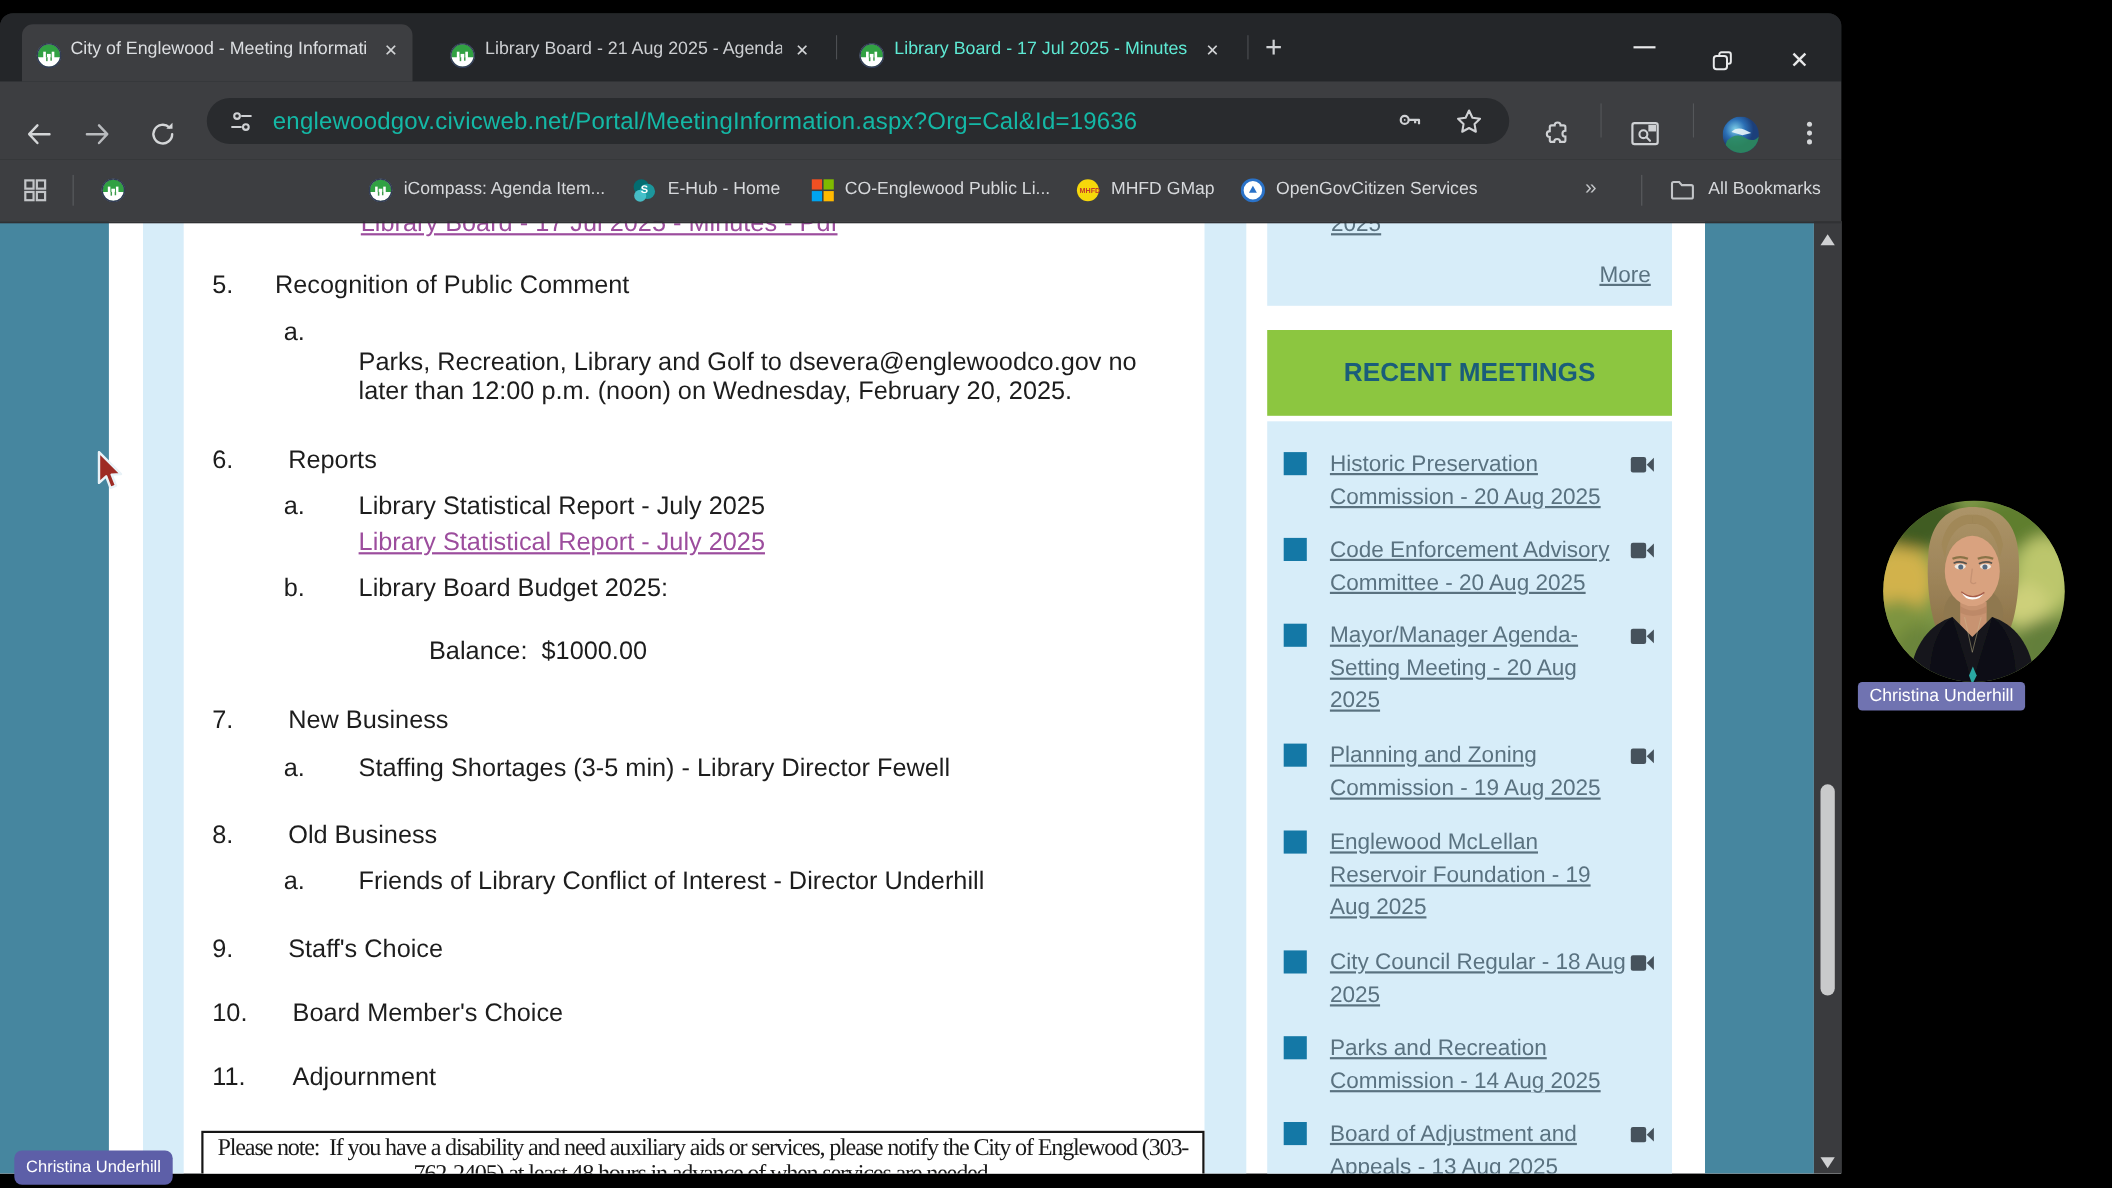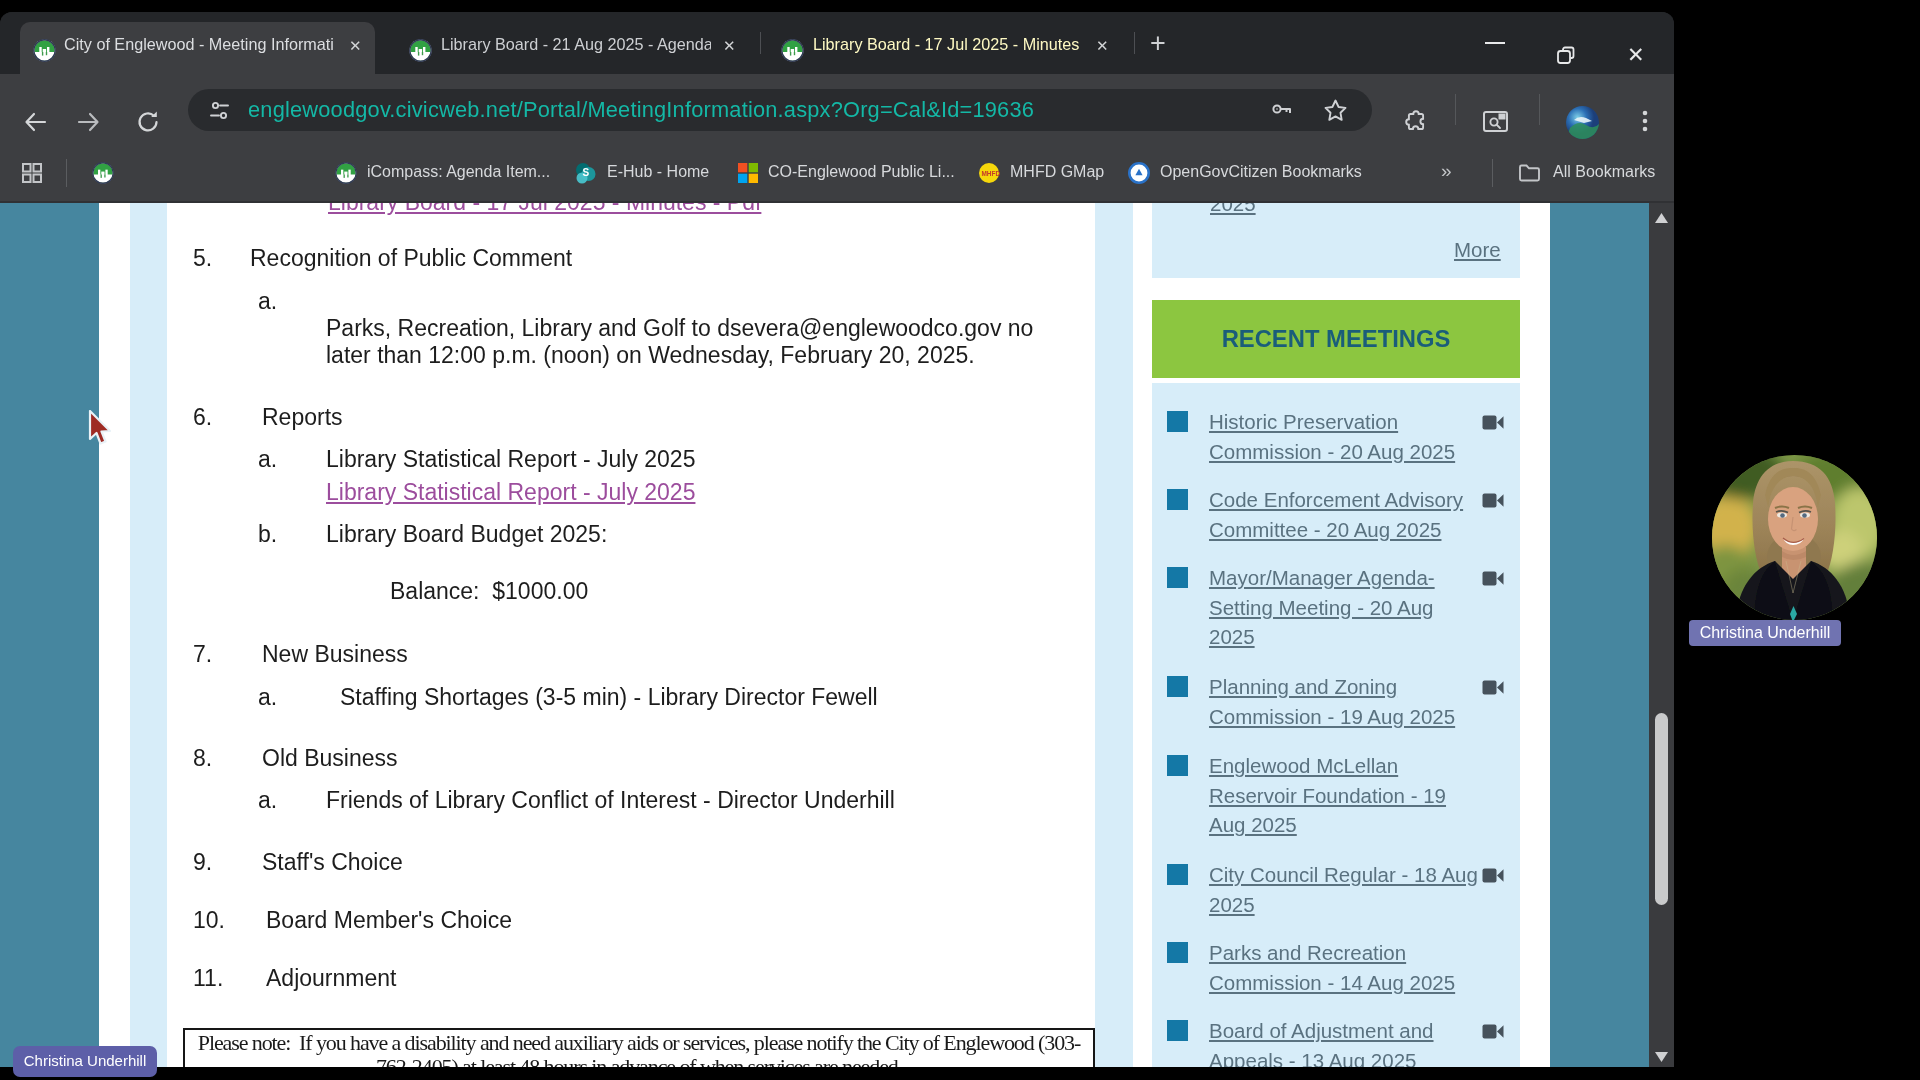--- a/index.html
+++ b/index.html
@@ -59,21 +59,21 @@
     <div class="tclose" style="left:349px;">✕</div>
     <svg class="abs" style="left:409px;top:27px" width="23" height="23" viewBox="0 0 23 23">
         <use href="#favE"></use>
       </svg>
     <div class="tabtxt" style="left:441px;width:270px;color:#cdcfd2;">Library Board - 21 Aug 2025 - Agenda</div>
     <div class="tclose" style="left:723px;">✕</div>
     <div class="tsep" style="left:760px;"></div>
     <svg class="abs" style="left:781px;top:27px" width="23" height="23" viewBox="0 0 23 23">
         <use href="#favE"></use>
       </svg>
-    <div class="tabtxt" style="left:813px;width:268px;color:#fef9c3;">Library Board - 17 Jul 2025 - Minutes</div>
+    <div class="tabtxt" style="left:813px;width:268px;color:#5eead4;">Library Board - 17 Jul 2025 - Minutes</div>
     <div class="tclose" style="left:1096px;">✕</div>
     <div class="tsep" style="left:1134px;"></div>
     <div class="abs" style="left:1150px;top:16px;font-size:27px;font-weight:300;color:#cfd1d4;">+</div>
     <div class="abs" style="left:1484px;top:16px;width:24px;height:24px;">
       <div class="abs" style="left:1px;top:14px;width:20px;height:2px;background:#e8e9ea;"></div>
       </div>
     <svg class="abs" style="left:1555px;top:33px" width="22" height="22" viewBox="0 0 22 22">
       <rect x="3" y="6" width="12" height="12" rx="2.5" fill="none" stroke="#e8e9ea" stroke-width="1.8"></rect>
       <path d="M8 5.5 V4.5 a2 2 0 0 1 2-2 h6.5 a2 2 0 0 1 2 2 V11 a2 2 0 0 1 -2 2 h-1" fill="none" stroke="#e8e9ea" stroke-width="1.8"></path>
     </svg>
@@ -179,21 +179,21 @@
     <div class="bmtxt" style="left:768px;">CO-Englewood Public Li...</div>
     <svg class="abs" style="left:978px;top:17px" width="22" height="22" viewBox="0 0 22 22">
       <circle cx="11" cy="11" r="10" fill="#f6d70b"></circle>
       <text x="3.4" y="13.8" font-size="6.5" font-weight="bold" fill="#c43a2a" font-family="Liberation Sans">MHFD</text>
     </svg>
     <div class="bmtxt" style="left:1010px;">MHFD GMap</div>
     <svg class="abs" style="left:1128px;top:17px" width="22" height="22" viewBox="0 0 22 22">
       <circle cx="11" cy="11" r="9.7" fill="#fff" stroke="#2a72c8" stroke-width="2.6"></circle>
       <path d="M11 6.8 L14.6 13.2 H7.4 Z" fill="#2a72c8"></path>
     </svg>
-    <div class="bmtxt" style="left:1160px;">OpenGovCitizen Bookmarks</div>
+    <div class="bmtxt" style="left:1160px;">OpenGovCitizen Services</div>
     <div class="abs" style="left:1441px;top:15px;font-size:19px;color:#c3c5c8;">»</div>
     <div class="bsep" style="left:1492px;"></div>
     <svg class="abs" style="left:1518px;top:18px" width="23" height="20" viewBox="0 0 23 20">
       <path d="M2 4 a1.5 1.5 0 0 1 1.5-1.5 h5 l2.5 2.8 h8.5 a1.5 1.5 0 0 1 1.5 1.5 V16 a1.5 1.5 0 0 1 -1.5 1.5 h-16 A1.5 1.5 0 0 1 2 16 Z" fill="none" stroke="#c3c5c8" stroke-width="1.9"></path>
     </svg>
     <div class="bmtxt" style="left:1553px;">All Bookmarks</div>
   </div>
   <div id="content">
     <div class="teal" style="left:0;width:99px;"></div>
     <div class="teal" style="left:1550px;width:99px;"></div>
@@ -210,21 +210,21 @@
     <div class="doc" style="left:262px;top:203px;">Reports</div>
     <div class="doc" style="left:258px;top:245px;">a.</div>
     <div class="doc" style="left:326px;top:245px;">Library Statistical Report - July 2025</div>
     <div class="doc plink" style="left:326px;top:278px;">Library Statistical Report - July 2025</div>
     <div class="doc" style="left:258px;top:320px;">b.</div>
     <div class="doc" style="left:326px;top:320px;">Library Board Budget 2025:</div>
     <div class="doc" style="left:390px;top:377px;">Balance:&nbsp; $1000.00</div>
     <div class="doc" style="left:193px;top:440px;">7.</div>
     <div class="doc" style="left:262px;top:440px;">New Business</div>
     <div class="doc" style="left:258px;top:483px;">a.</div>
-    <div class="doc" style="left:340px;top:483px;text-align:right;">Staffing Shortages (3-5 min) - Library Director Fewell</div>
+    <div class="doc" style="left:326px;top:483px;text-align:right;">Staffing Shortages (3-5 min) - Library Director Fewell</div>
     <div class="doc" style="left:193px;top:544px;">8.</div>
     <div class="doc" style="left:262px;top:544px;">Old Business</div>
     <div class="doc" style="left:258px;top:586px;">a.</div>
     <div class="doc" style="left:326px;top:586px;">Friends of Library Conflict of Interest - Director Underhill</div>
     <div class="doc" style="left:193px;top:648px;">9.</div>
     <div class="doc" style="left:262px;top:648px;">Staff's Choice</div>
     <div class="doc" style="left:193px;top:706px;">10.</div>
     <div class="doc" style="left:266px;top:706px;">Board Member's Choice</div>
     <div class="doc" style="left:193px;top:764px;">11.</div>
     <div class="doc" style="left:266px;top:764px;">Adjournment</div>

